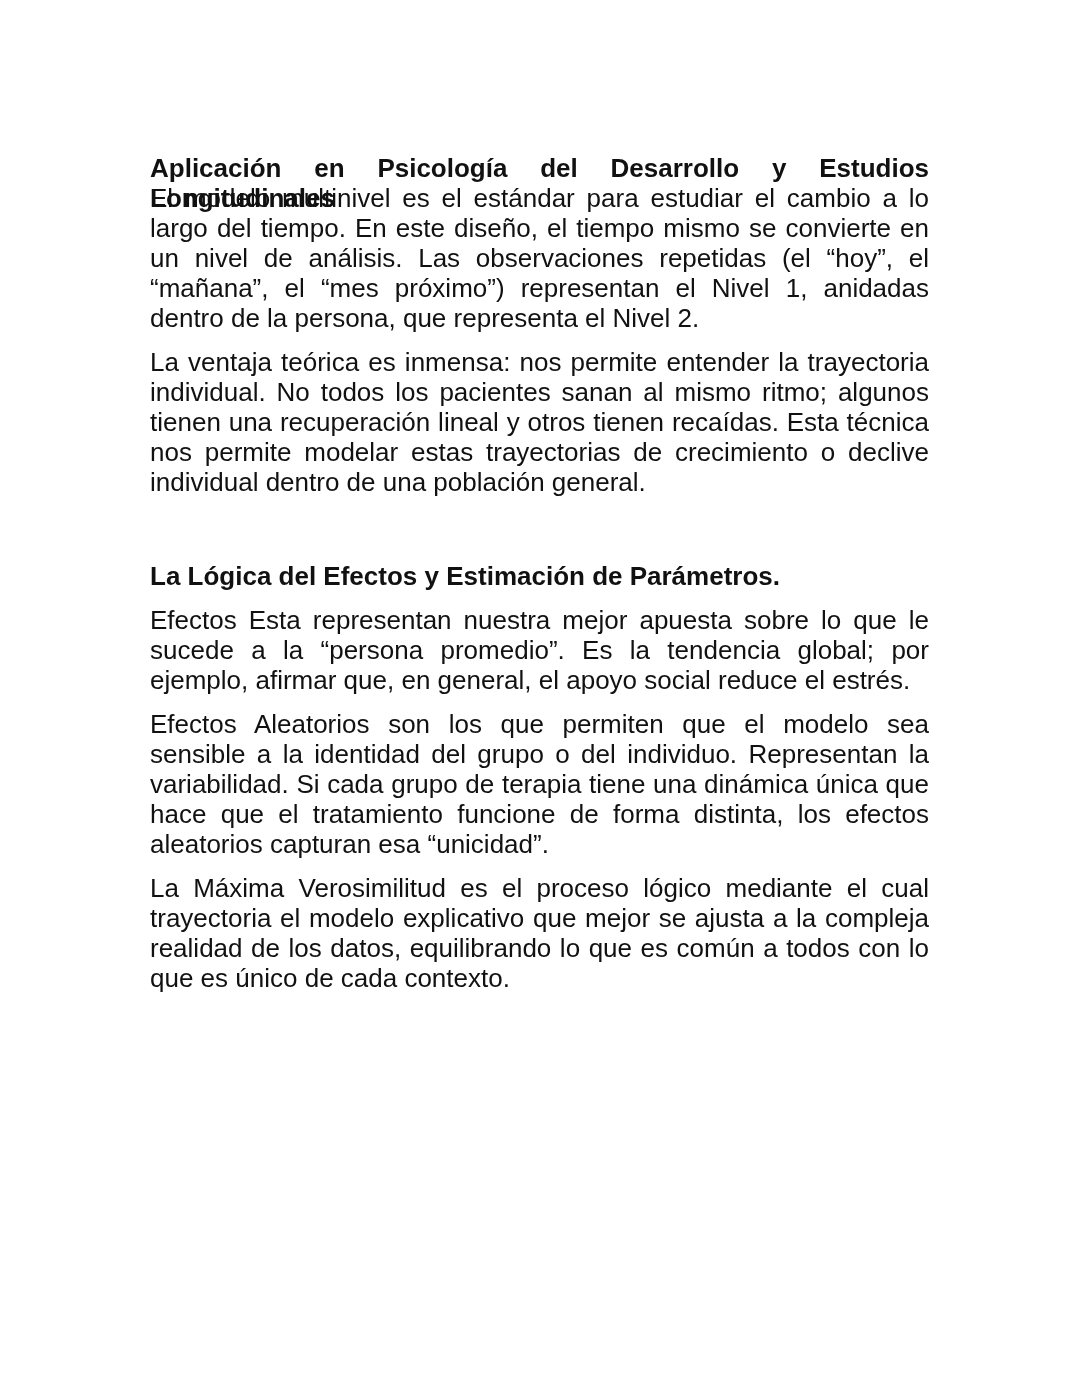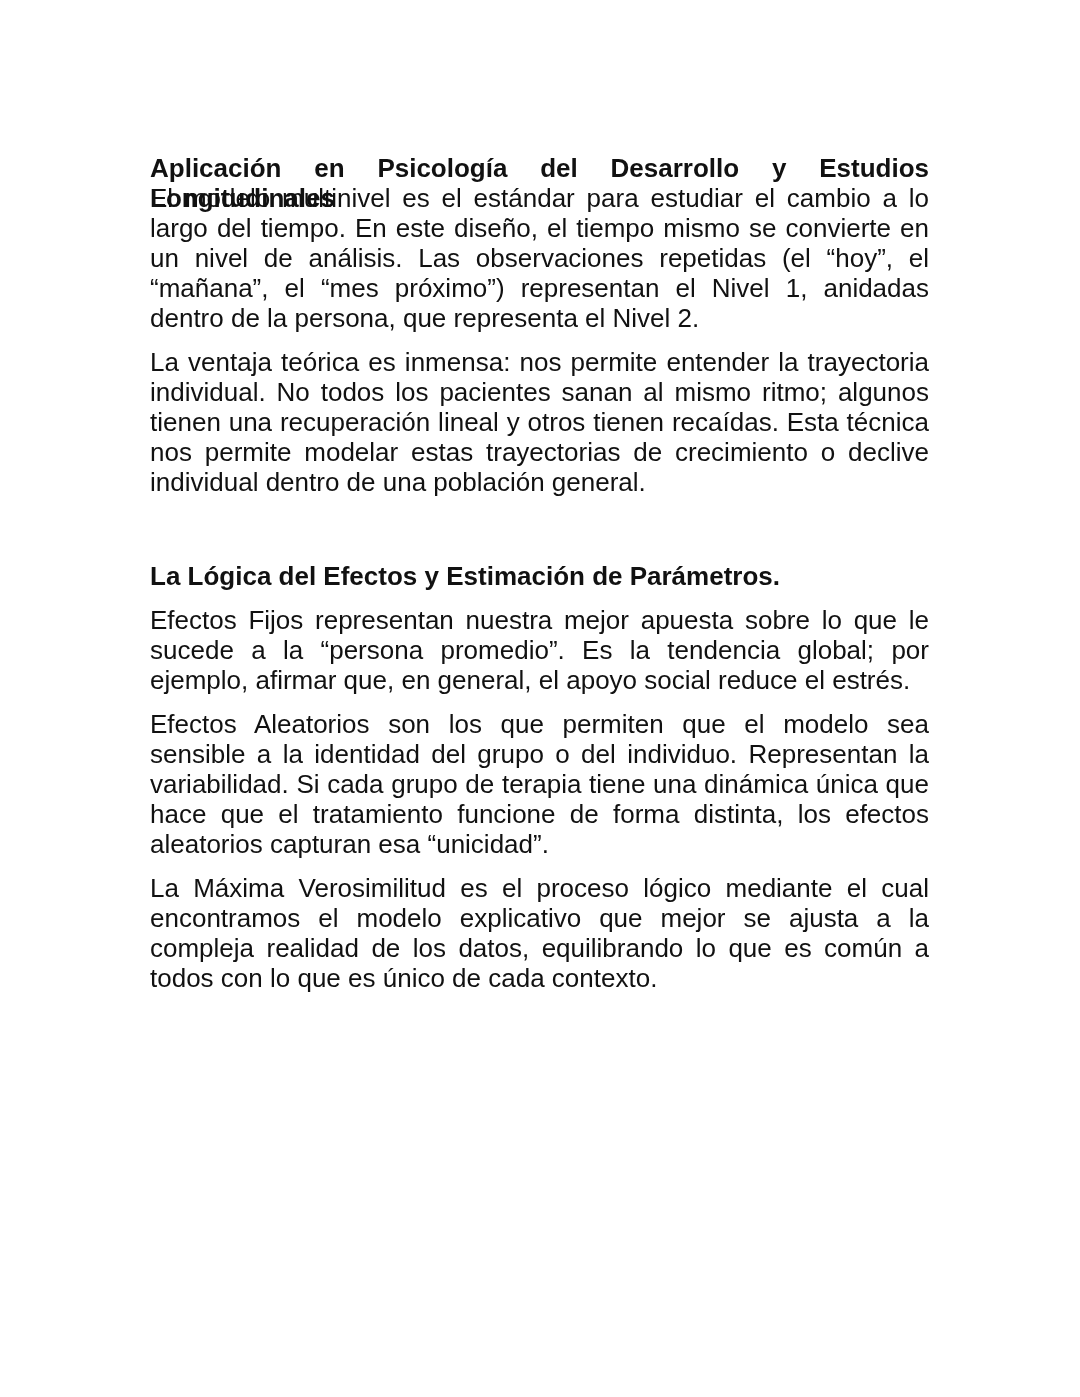--- a/index.html
+++ b/index.html
@@ -23,16 +23,16 @@
 <body>
 
 <div class="page">
   <div class="heading-justified">Aplicación en Psicología del Desarrollo y Estudios Longitudinales</div>
   <p class="first">El modelo multinivel es el estándar para estudiar el cambio a lo largo del tiempo. En este diseño, el tiempo mismo se convierte en un nivel de análisis. Las observaciones repetidas (el “hoy”, el “mañana”, el “mes próximo”) representan el Nivel 1, anidadas dentro de la persona, que representa el Nivel 2.</p>
   <p>La ventaja teórica es inmensa: nos permite entender la trayectoria individual. No todos los pacientes sanan al mismo ritmo; algunos tienen una recuperación lineal y otros tienen recaídas. Esta técnica nos permite modelar estas trayectorias de crecimiento o declive individual dentro de una población general.</p>
 
   <div class="spacer"></div>
 
   <div class="heading2">La Lógica del Efectos y Estimación de Parámetros.</div>
-  <p>Efectos Fijos representan nuestra mejor apuesta sobre lo que le sucede a la “persona promedio”. Es la tendencia global; por ejemplo, afirmar que, en general, el apoyo social reduce el estrés.</p>
+  <p>Efectos Esta representan nuestra mejor apuesta sobre lo que le sucede a la “persona promedio”. Es la tendencia global; por ejemplo, afirmar que, en general, el apoyo social reduce el estrés.</p>
   <p>Efectos Aleatorios son los que permiten que el modelo sea sensible a la identidad del grupo o del individuo. Representan la variabilidad. Si cada grupo de terapia tiene una dinámica única que hace que el tratamiento funcione de forma distinta, los efectos aleatorios capturan esa “unicidad”.</p>
-  <p>La Máxima Verosimilitud es el proceso lógico mediante el cual encontramos el modelo explicativo que mejor se ajusta a la compleja realidad de los datos, equilibrando lo que es común a todos con lo que es único de cada contexto.</p>
+  <p>La Máxima Verosimilitud es el proceso lógico mediante el cual trayectoria el modelo explicativo que mejor se ajusta a la compleja realidad de los datos, equilibrando lo que es común a todos con lo que es único de cada contexto.</p>
 </div>
 
 </body></html>

